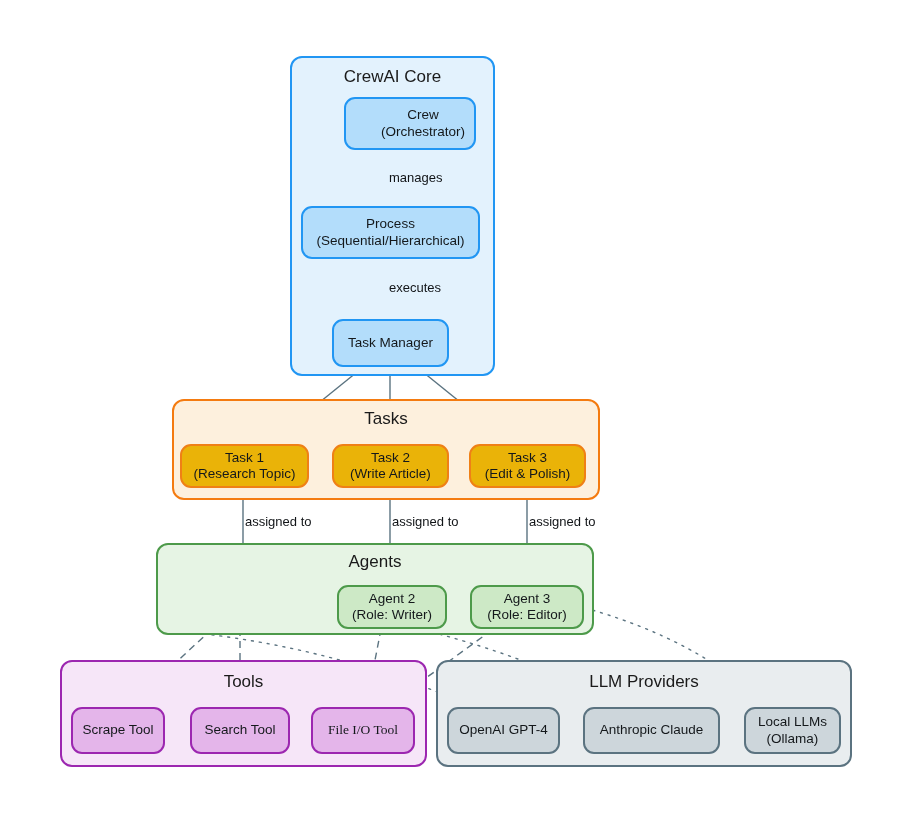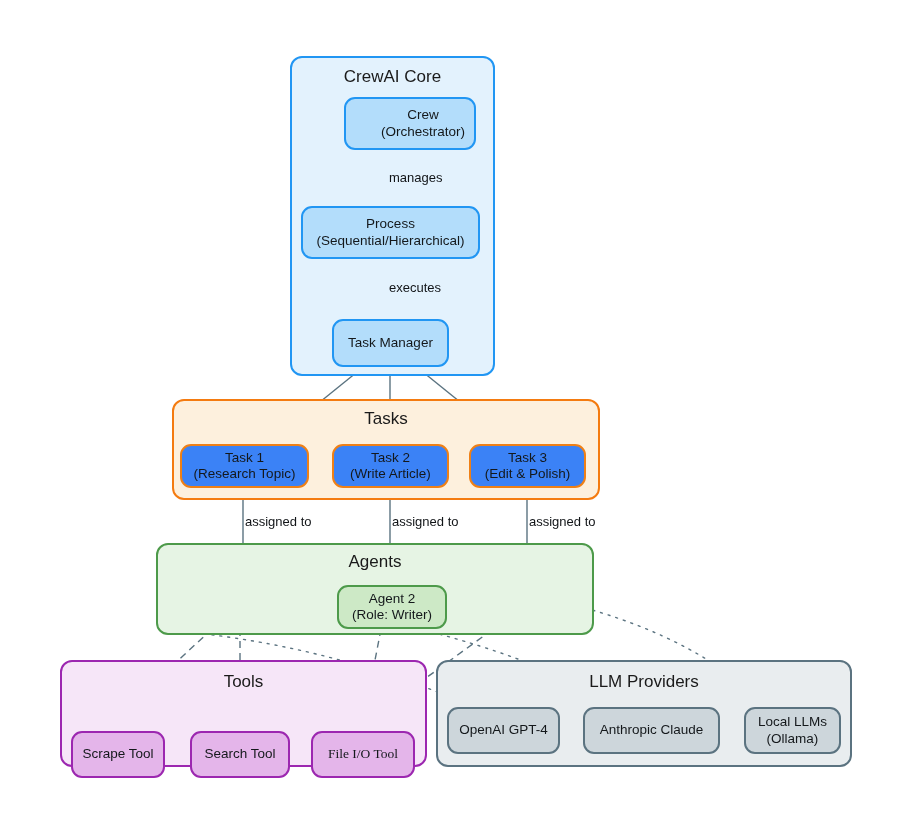--- a/index.html
+++ b/index.html
@@ -60,23 +60,23 @@
 
   
   .c-core   { background: #e3f2fd; border-color: #2196f3; }
   .c-tasks  { background: #fdf0dd; border-color: #f47b10; }
   .c-agents { background: #e6f4e4; border-color: #4d9a4a; }
   .c-tools  { background: #f6e6f8; border-color: #9c27b0; }
   .c-llm    { background: #e9edef; border-color: #5b7380; }
 
   
   .n-core   { background: #b3ddfb; border-color: #2196f3; }
-  .n-task   { background: #3b82f6; border-color: #ef8016; }
+  .n-task   { background: #eab308; border-color: #ef8016; }
   .n-agent  { background: #cde9c6; border-color: #4d9a4a; }
-  .n-tool   { background: #e4b5ea; border-color: #9c27b0; margin-top: 24px; }
+  .n-tool   { background: #e4b5ea; border-color: #9c27b0; }
   .n-llm    { background: #cdd6db; border-color: #5b7380; }
 
   .edge-label {
     position: absolute;
     font-size: 13px;
     color: #111417;
     white-space: nowrap;
     background: transparent;
   }
 </style>
@@ -187,20 +187,24 @@
   <div class="edge-label" style="left:529px; top:514px;">assigned to</div>
 
   <div class="cluster c-agents" style="left:156px; top:543px; width:438px; height:92px;">
     <div class="cluster-title" style="top:7px;">Agents</div>
   </div>
 
   <div class="node n-agent" style="left:337px; top:585px; width:110px; height:44px;">
     <span>Agent 2</span>
     <span>(Role: Writer)</span>
   </div>
+  <div class="node n-agent" style="left:470px; top:585px; width:114px; height:44px;">
+    <span>Agent 3</span>
+    <span>(Role: Editor)</span>
+  </div>
 
   <div class="cluster c-tools" style="left:60px; top:660px; width:367px; height:107px;">
     <div class="cluster-title" style="top:10px;">Tools</div>
   </div>
 
   <div class="node n-tool" style="left:71px; top:707px; width:94px; height:47px;">
     <span>Scrape Tool</span>
   </div>
   <div class="node n-tool" style="left:190px; top:707px; width:100px; height:47px;">
     <span>Search Tool</span>

